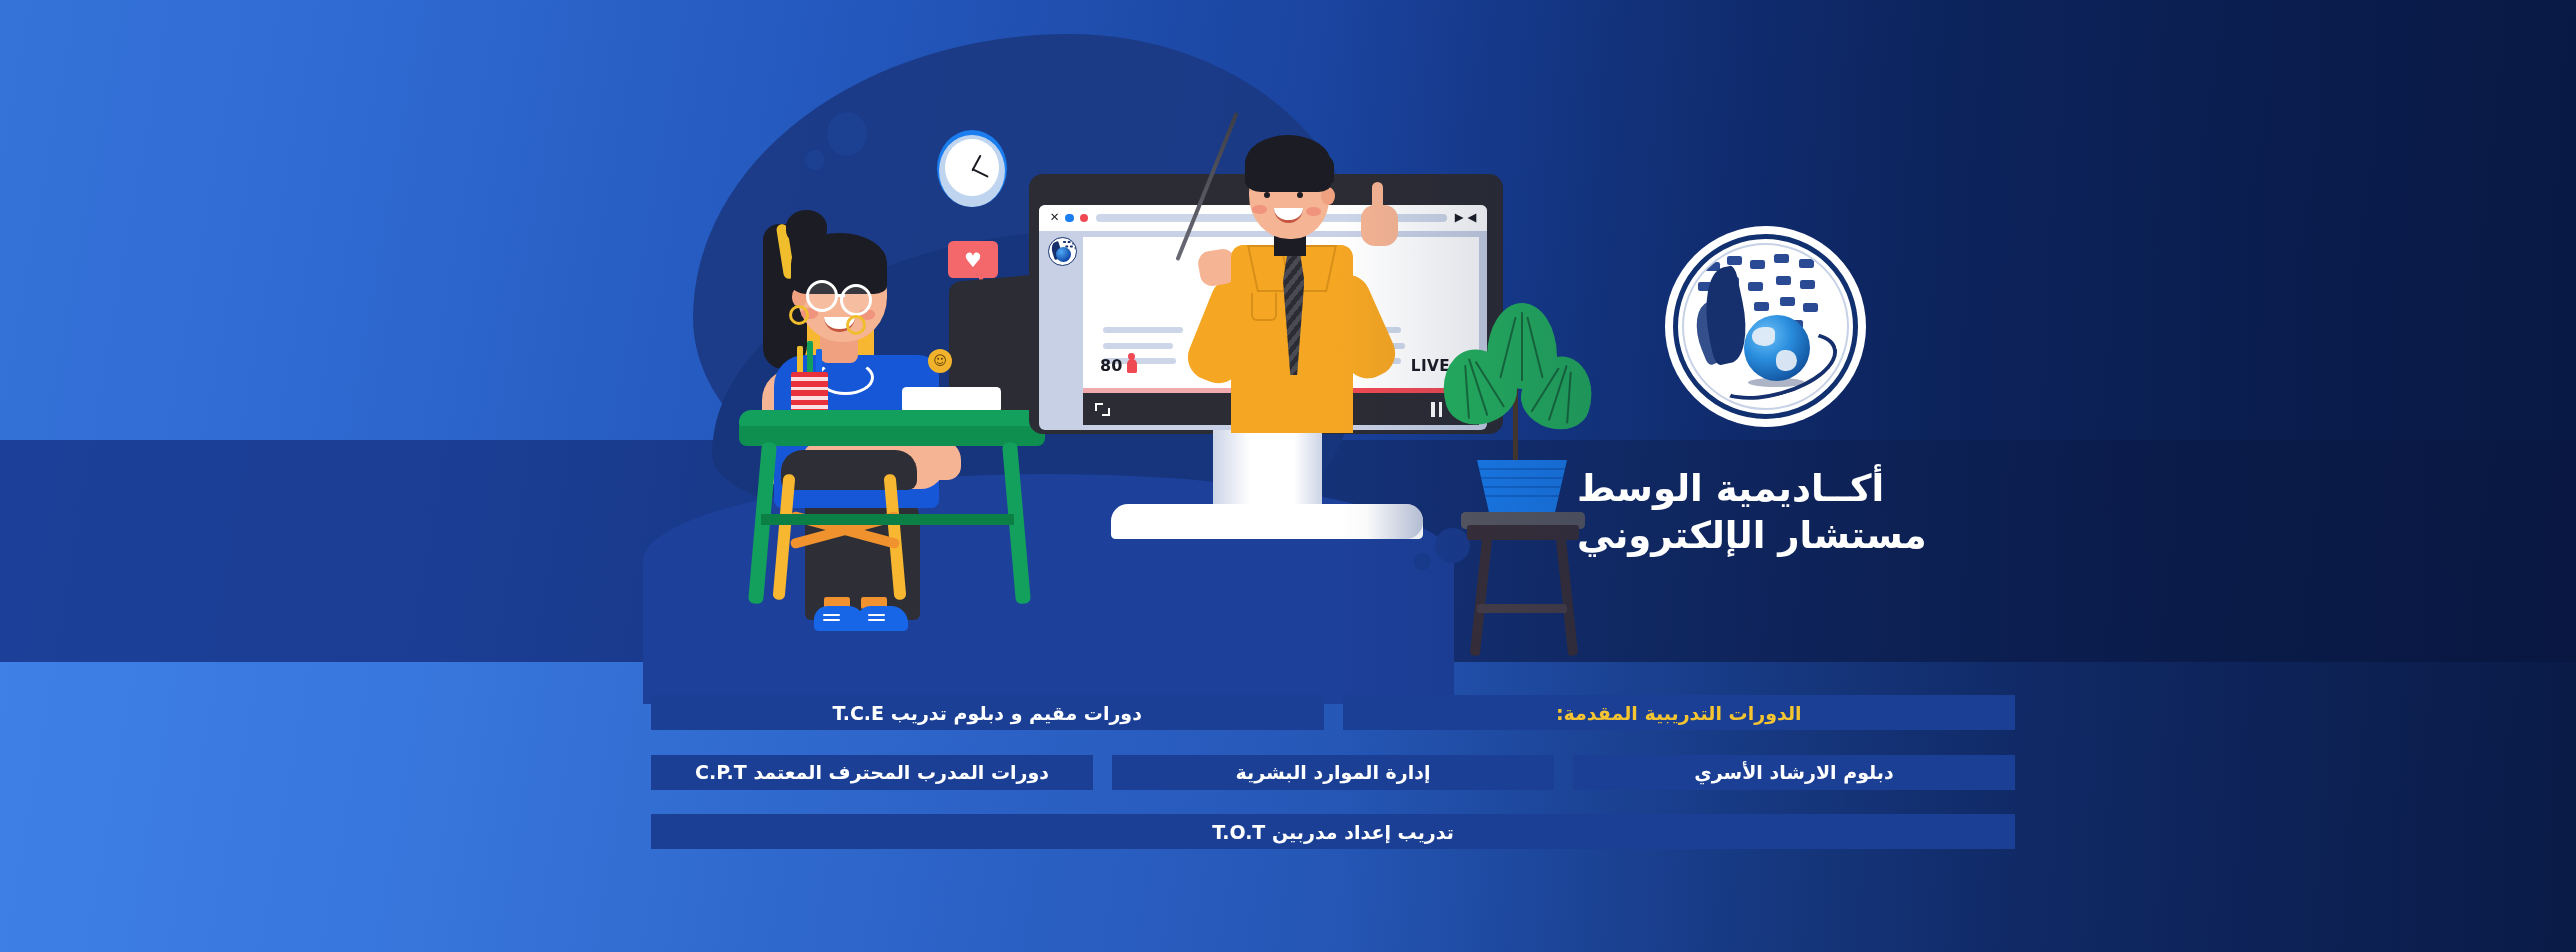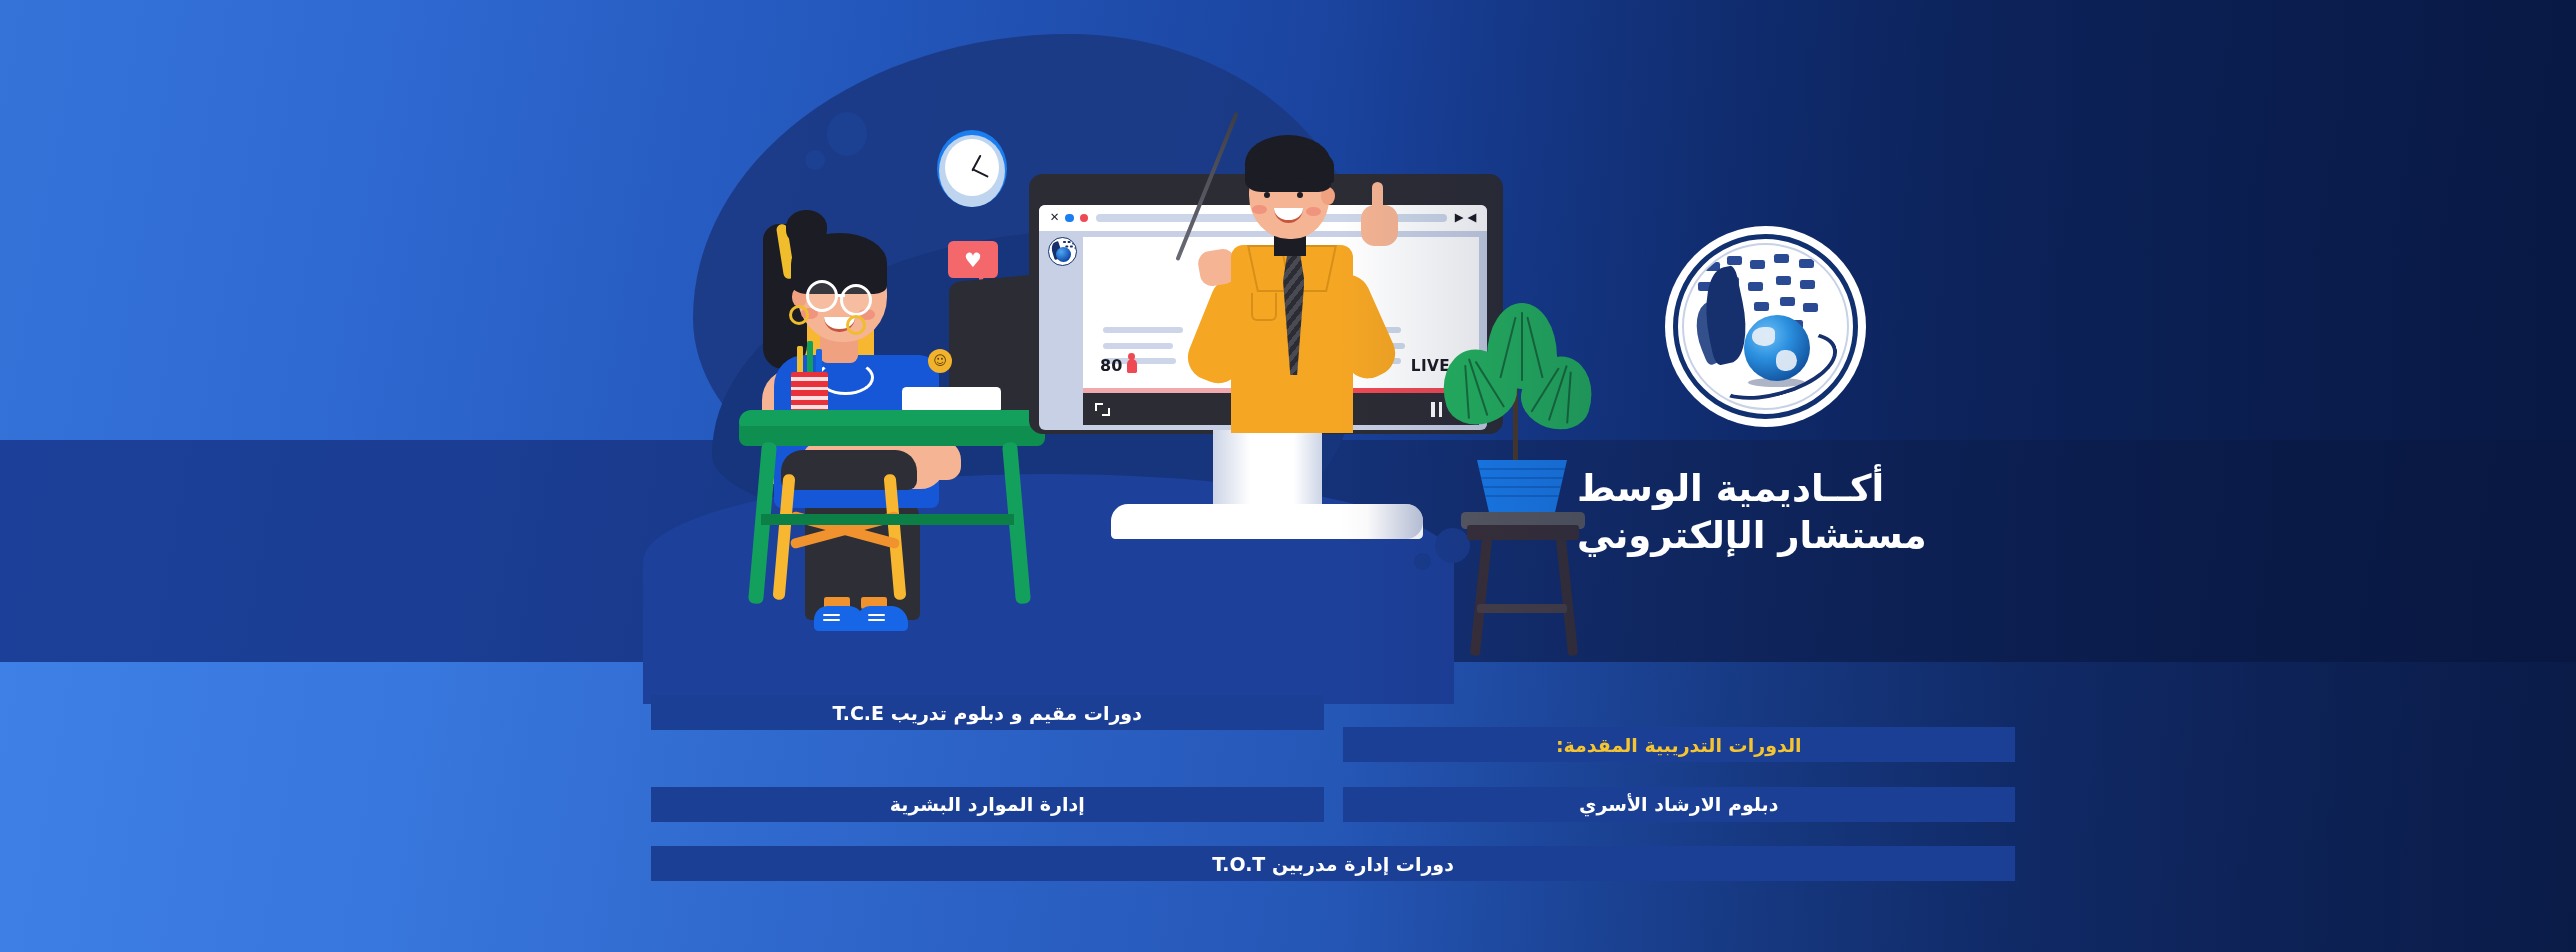--- a/index.html
+++ b/index.html
@@ -259,21 +259,21 @@
   
   #academy-title{position:absolute;left:1577px;top:465px;width:398px;text-align:left;color:#fff;
     font-weight:bold;font-size:37px;line-height:1.28;letter-spacing:0.4px;direction:rtl;}
 
   
   #courses{position:absolute;left:651px;top:695px;width:1364px;
     display:flex;flex-direction:column;gap:24.5px;direction:rtl;}
   .course-row{display:flex;gap:19px;}
   .chip{flex:1;height:35px;background:#1b3f94;display:flex;align-items:center;justify-content:center;
     color:#fff;font-weight:bold;font-size:19px;white-space:nowrap;}
-  .chip.accent{color:#f5c431;margin-top:32px;}
+  .chip.accent{color:#f5c431;}
 </style>
 </head>
 <body>
 
 <div id="stage">
 
   <div class="band" id="band-top"></div>
   <div class="band" id="band-mid"></div>
   <div class="band" id="band-bot"></div>
 
@@ -508,20 +508,21 @@
   </div>
 
   <div id="courses">
     <div class="course-row">
       <div class="chip accent">الدورات التدريبية المقدمة:</div>
       <div class="chip">دورات مقيم و دبلوم تدريب T.C.E</div>
     </div>
     <div class="course-row">
       <div class="chip">دبلوم الارشاد الأسري</div>
       <div class="chip">إدارة الموارد البشرية</div>
+      <div class="chip">دورات المدرب المحترف المعتمد C.P.T</div>
     </div>
     <div class="course-row">
-      <div class="chip">دورات إدارة مدربين T.O.T</div>
+      <div class="chip">تدريب إعداد مدربين T.O.T</div>
     </div>
   </div>
 
 </div>
 
 
 </body></html>

